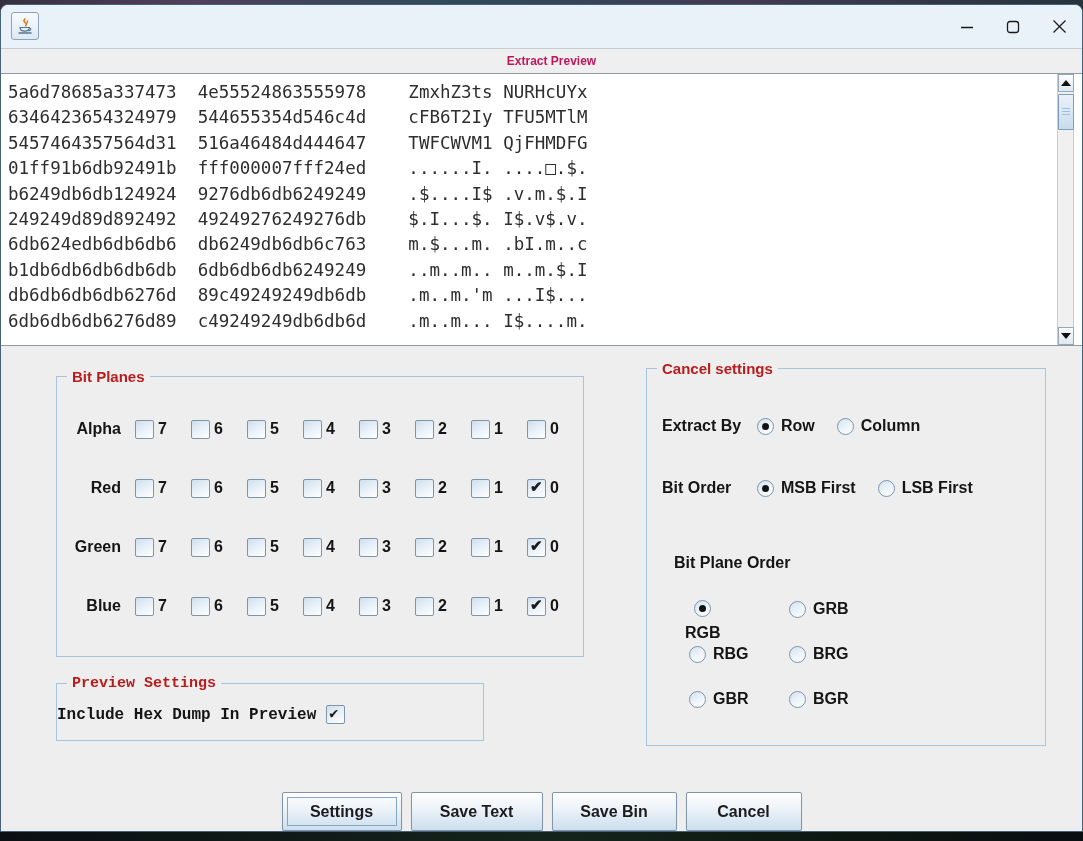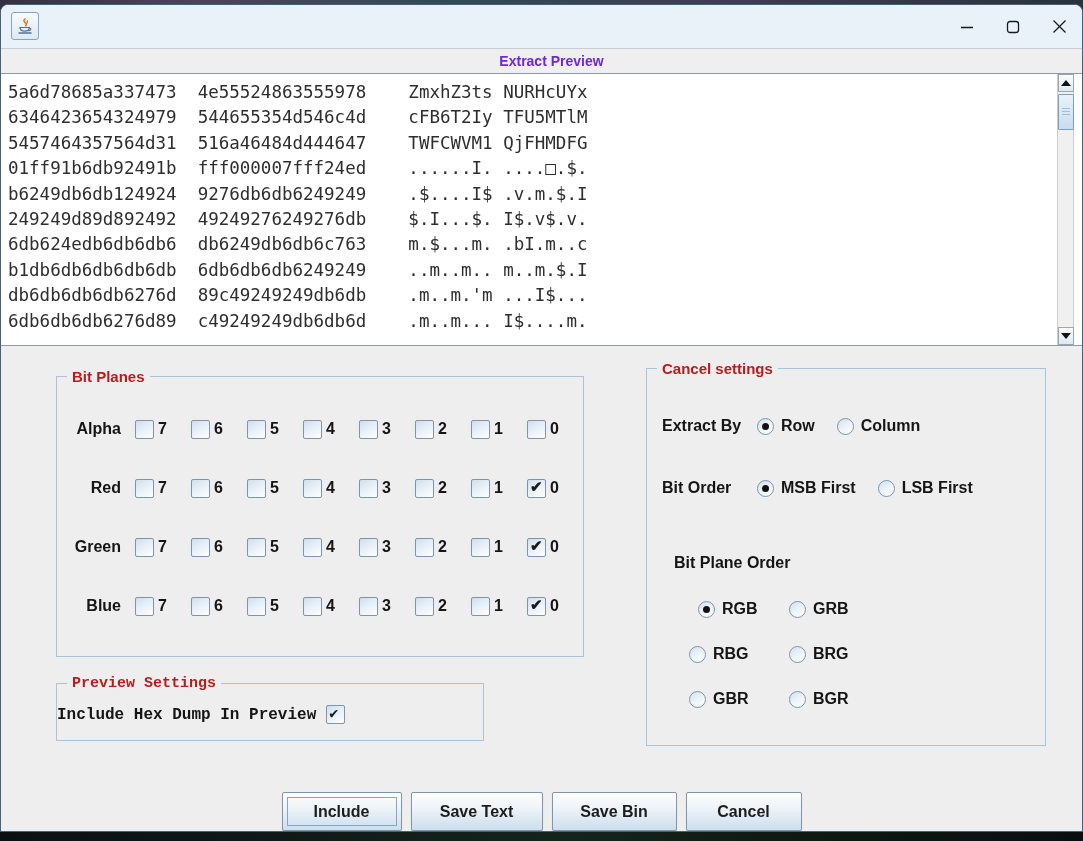--- a/index.html
+++ b/index.html
@@ -23,21 +23,21 @@
     border:1px solid #8ba2ba; border-radius:3px;
     background:linear-gradient(180deg,#f8fbfd,#dde9f3);
     display:flex; align-items:center; justify-content:center; }
   .win-controls { position:absolute; right:0; top:0; height:43px; display:flex; }
   .win-btn { width:46px; height:43px; display:flex; align-items:center; justify-content:center; }
 
   
   .header-bar { height:26px; background:#efefef; border-top:1px solid #c6ccd2;
     border-bottom:1px solid #8e9aa6; display:flex; align-items:center;
     justify-content:center; flex:0 0 auto; }
-  .header-title { font-weight:bold; font-size:14px; color:#6d28d9;padding-left:20px; }
+  .header-title { font-weight:bold; font-size:12px; color:#be185d;padding-left:20px; }
 
   
   .dump-area { height:272px; background:#ffffff; position:relative; overflow:hidden;
     border-bottom:1px solid #8e9aa6; flex:0 0 auto; }
   .dump-pre { position:absolute; top:6px; left:7px; right:30px; bottom:0; overflow:hidden;
     font-family:"DejaVu Sans Mono", monospace; font-size:17.5px; line-height:25.4px;
     color:#2e2e2e; }
   .dump-pre .line { white-space:pre; }
 
   
@@ -360,21 +360,21 @@
           <span class="radio-label">MSB First</span>
         </div>
         <div class="radio-opt">
           <span class="radio"></span>
           <span class="radio-label">LSB First</span>
         </div>
       </div>
 
       <span class="bpo-label">Bit Plane Order</span>
 
-      <div class="radio-opt bpo-opt" style="left:51px; top:231px;">
+      <div class="radio-opt bpo-opt" style="left:38px; top:231px;flex-direction:column;">
         <span class="radio selected"></span>
         <span class="radio-label">RGB</span>
       </div>
       <div class="radio-opt bpo-opt" style="left:142px; top:231px;">
         <span class="radio"></span>
         <span class="radio-label">GRB</span>
       </div>
       <div class="radio-opt bpo-opt" style="left:42px; top:276px;">
         <span class="radio"></span>
         <span class="radio-label">RBG</span>
@@ -397,21 +397,21 @@
       <span class="group-legend">Preview Settings</span>
       <div class="ps-row">
         <span class="ps-label">Include Hex Dump In Preview</span>
         <span class="cb checked"></span>
       </div>
     </div>
 
     <div class="btn-row">
       <button class="btn" style="width:120px;">
         <span class="focus-ring"></span>
-        <span>Include</span>
+        <span>Settings</span>
       </button>
       <button class="btn" style="width:132px;justify-content:center;">
         <span>Save Text</span>
       </button>
       <button class="btn" style="width:125px;">
         <span>Save Bin</span>
       </button>
       <button class="btn" style="width:116px;">
         <span>Cancel</span>
       </button>

